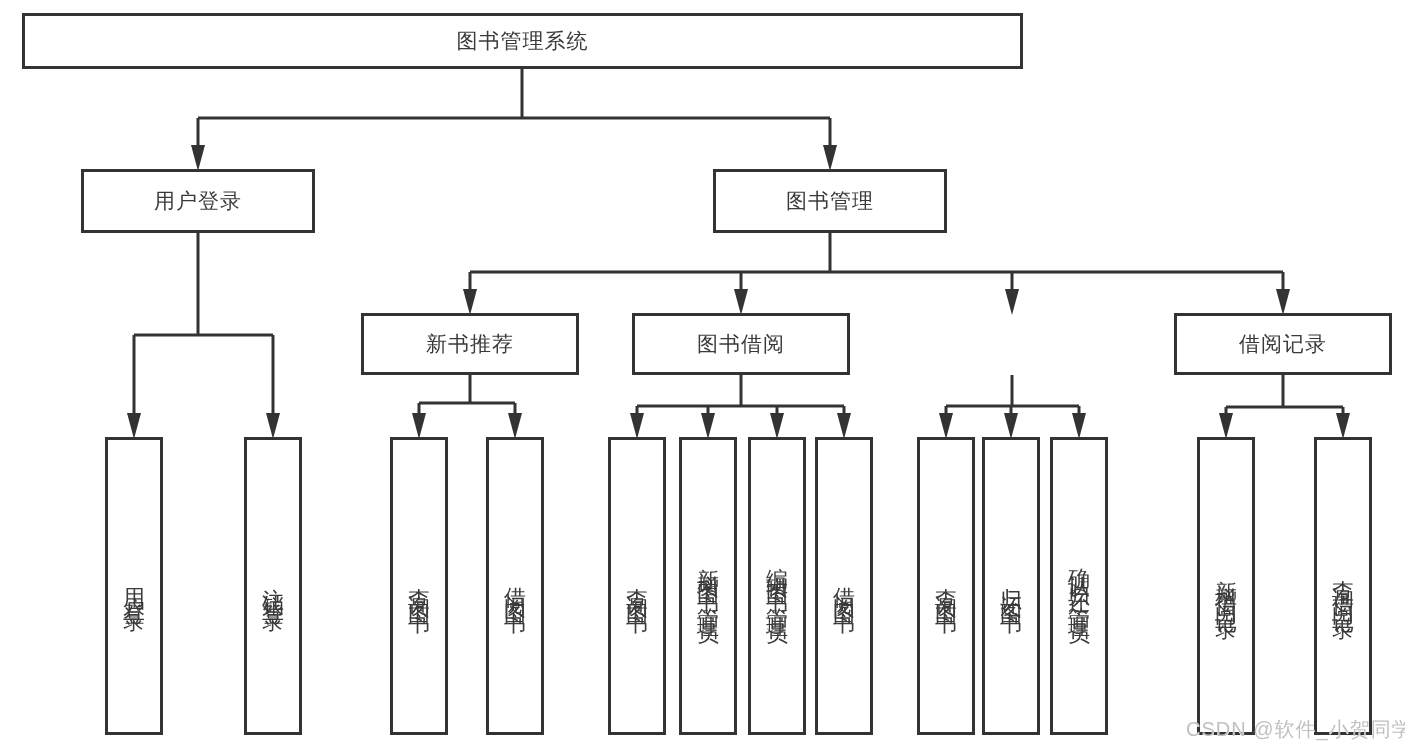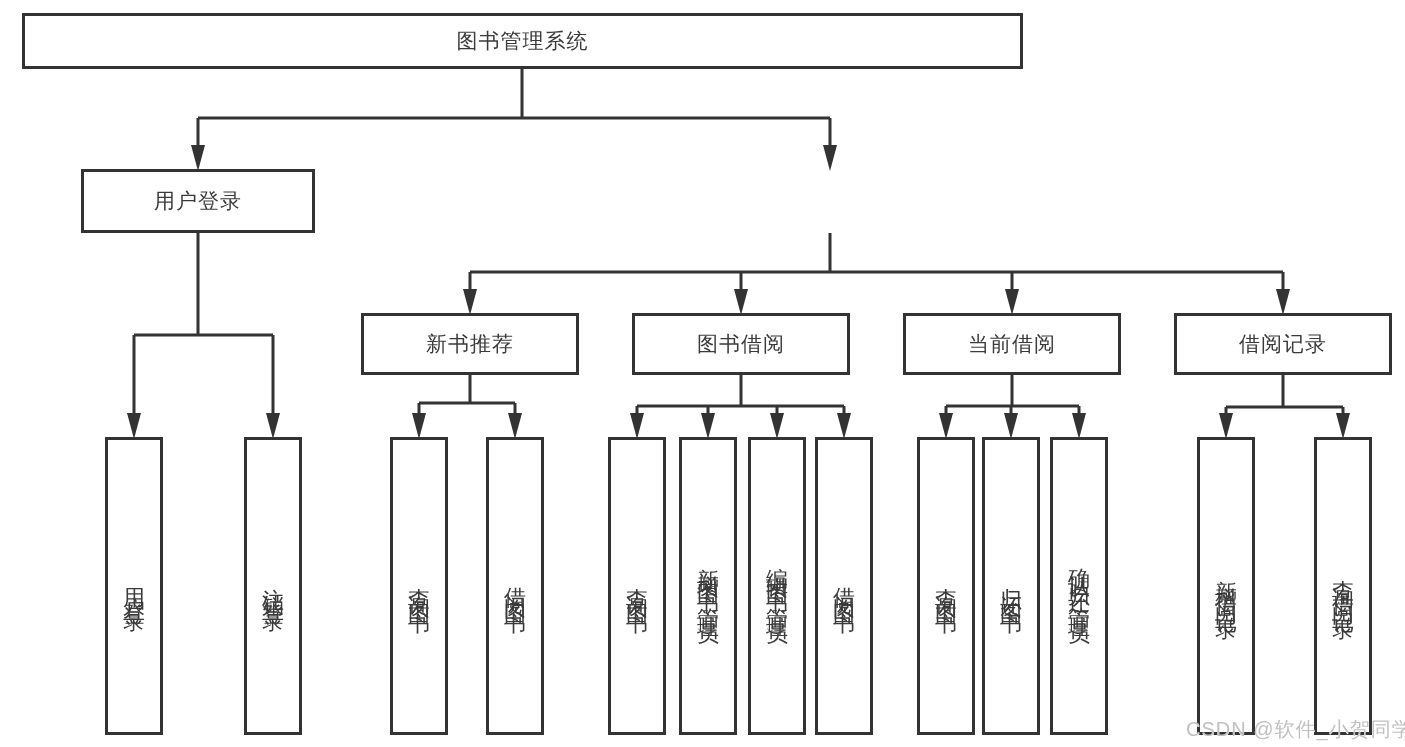--- a/index.html
+++ b/index.html
@@ -114,29 +114,29 @@
     </g>
   </svg>
 
   <div class="node hnode n-root">
     <span>图书管理系统</span>
   </div>
 
   <div class="node hnode n-userlogin">
     <span>用户登录</span>
   </div>
+  <div class="node hnode n-bookmgmt">
+    <span>图书管理</span>
+  </div>
 
   <div class="node hnode n-l3 n-borrow">
     <span>图书借阅</span>
   </div>
   <div class="node hnode n-l3 n-newrec">
     <span>新书推荐</span>
-  </div>
-  <div class="node hnode n-l3 n-current">
-    <span>当前借阅</span>
   </div>
   <div class="node hnode n-l3 n-records">
     <span>借阅记录</span>
   </div>
 
   <div class="node vnode leaf l-a1">
     <span>用户登录</span>
   </div>
   <div class="node vnode leaf l-a2">
     <span>注销登录</span>

